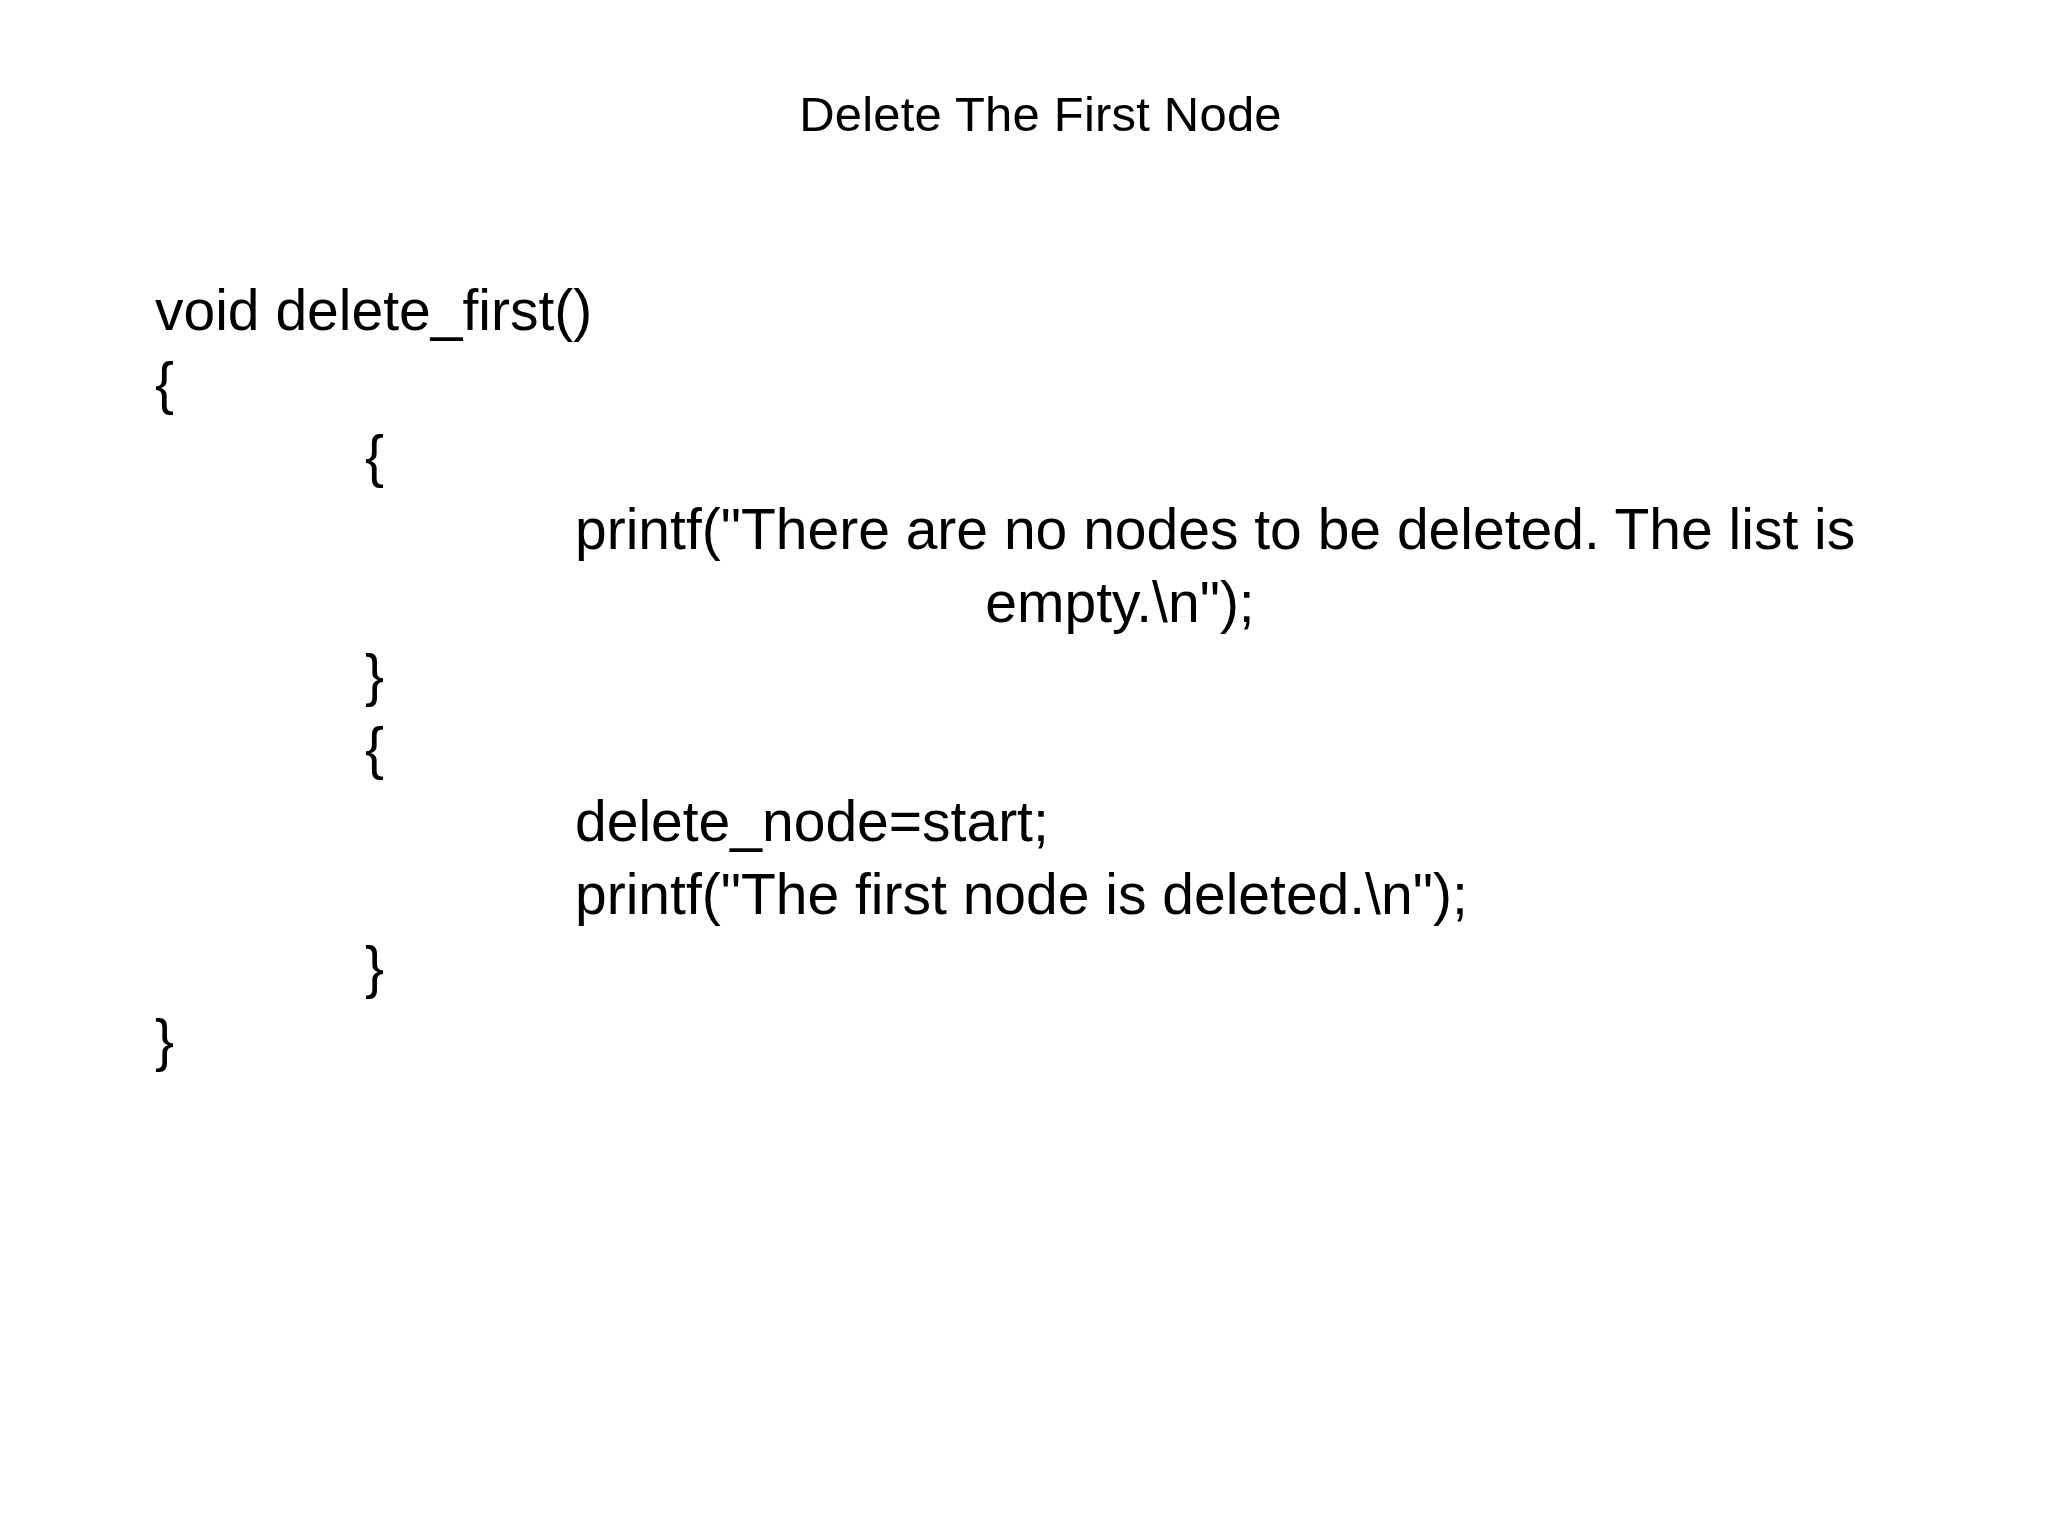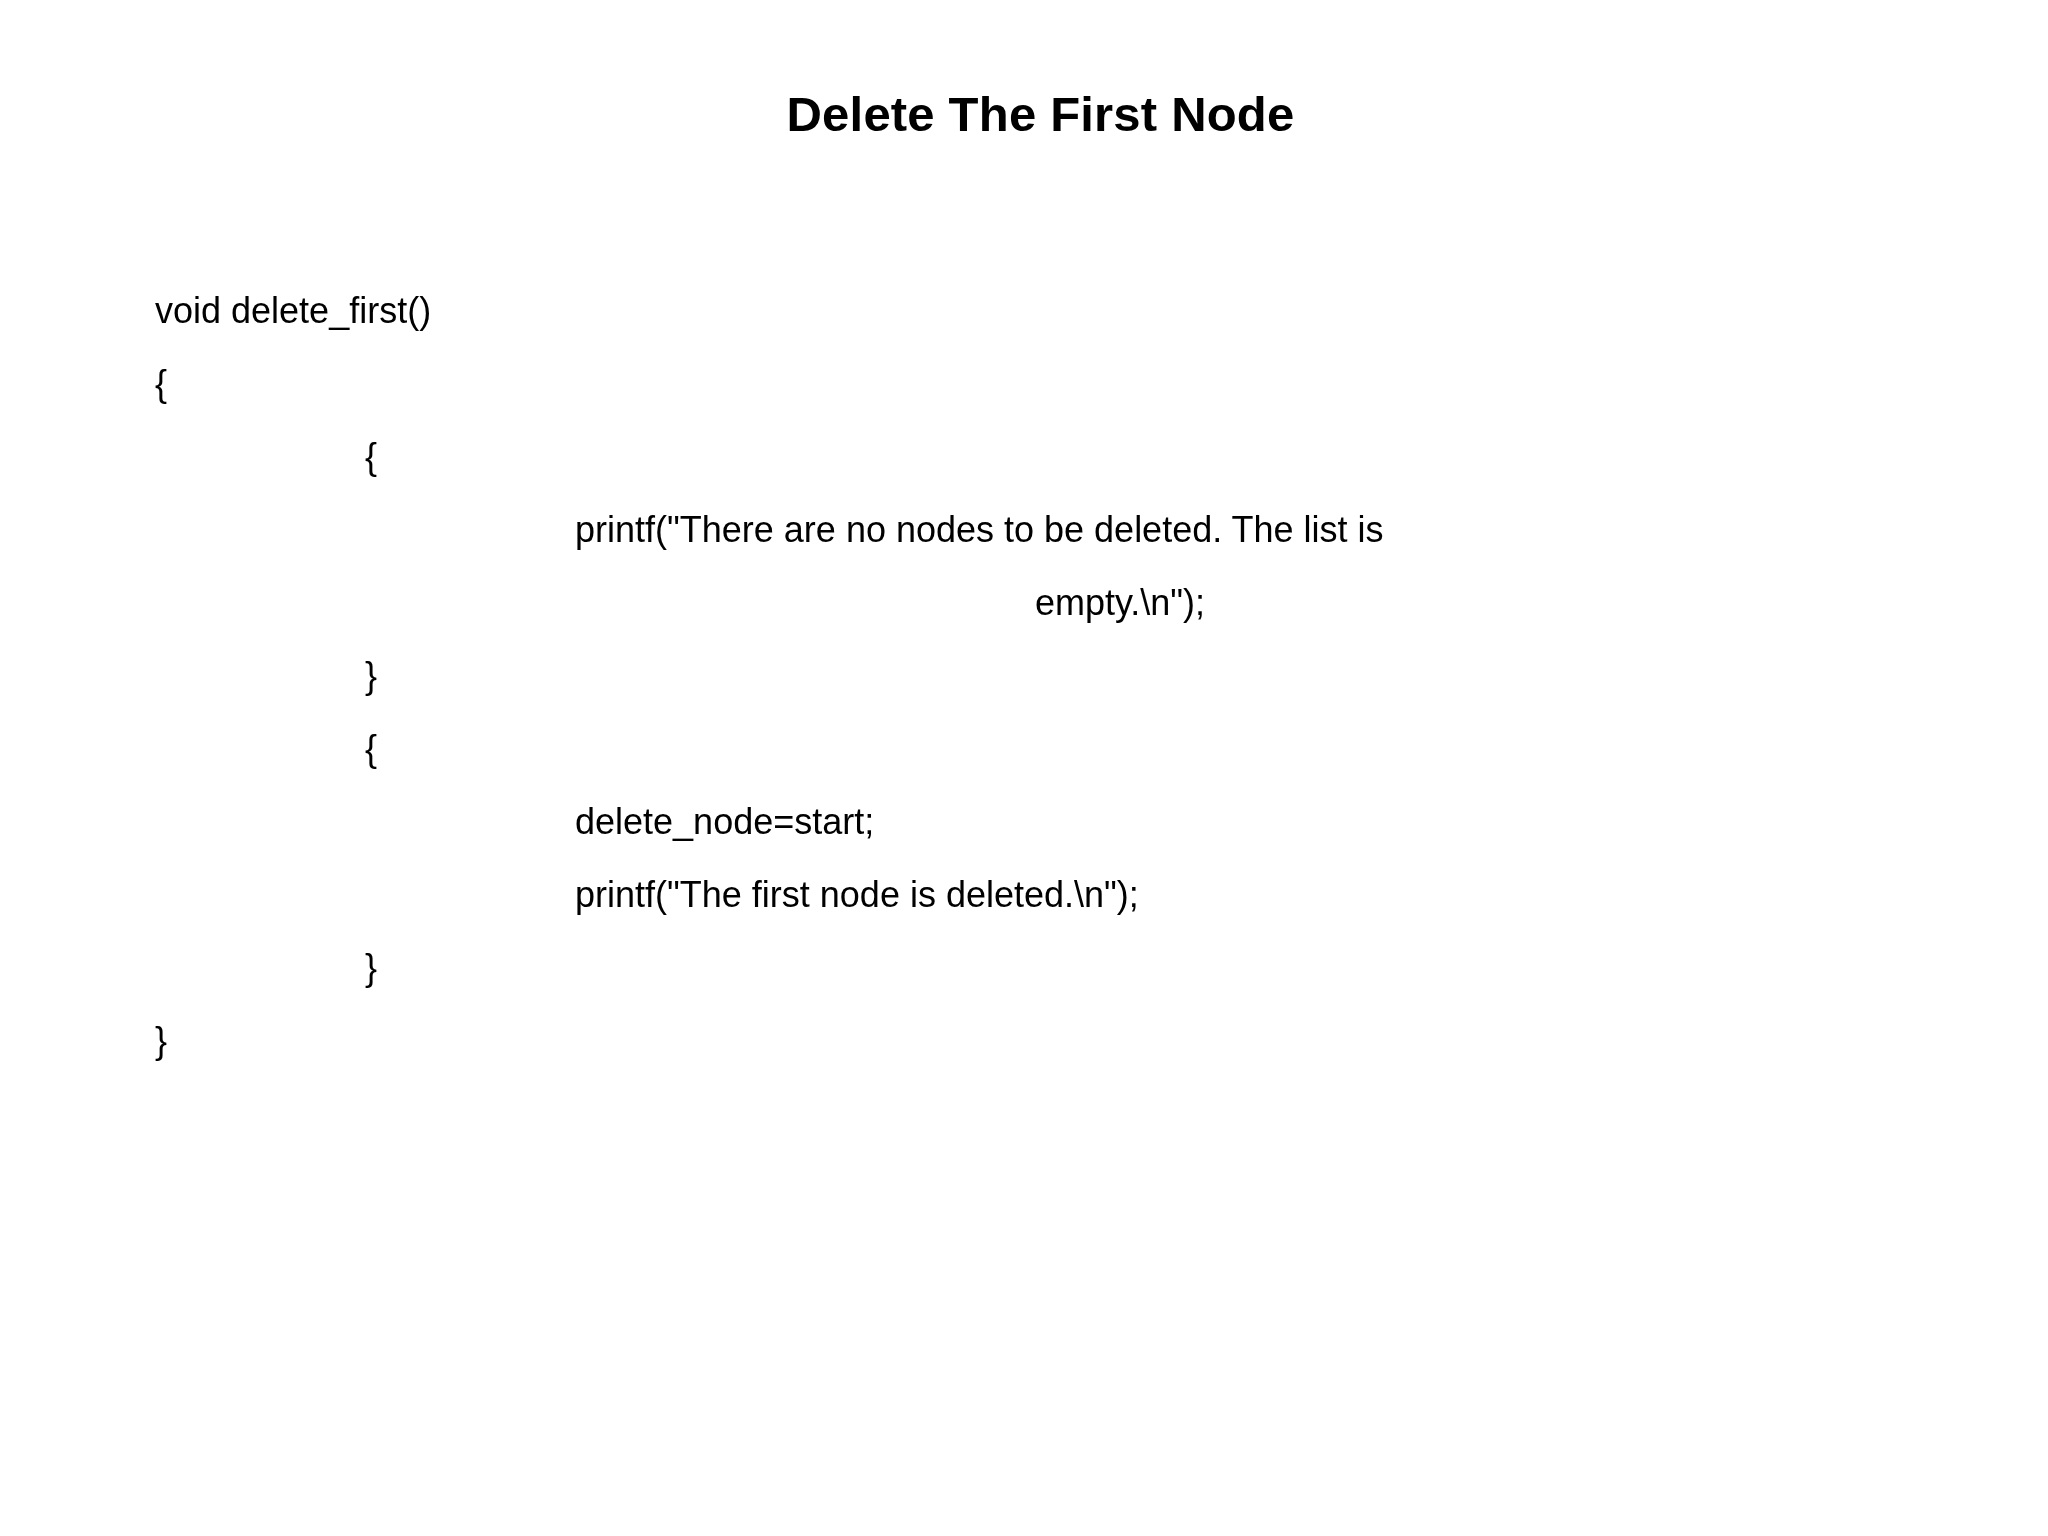--- a/index.html
+++ b/index.html
@@ -22,37 +22,37 @@
   #title-block {
     position: absolute;
     left: 0;
     top: 50px;
     width: 2048px;
     text-align: center;
   }
   #slide-title {
     display: inline-block;
     font-size: 49px;
-    font-weight: 700;
+    font-weight: 400;
     line-height: 62px;
     letter-spacing: 0.2px;
     color: #000000;
     white-space: pre;
     margin-left: 33px;
   }
 
   
   #code-body {
     position: absolute;
     left: 155px;
     top: 274px;
     width: 1800px;
   }
   .code-line {
-    font-size: 36px;
+    font-size: 57px;
     line-height: 73px;
     font-weight: 400;
     color: #000000;
     white-space: pre;
     letter-spacing: 0px;
   }
   .indent-0 { padding-left: 0px; }
   .indent-1 { padding-left: 210px; }
   .indent-2 { padding-left: 420px; }
 

